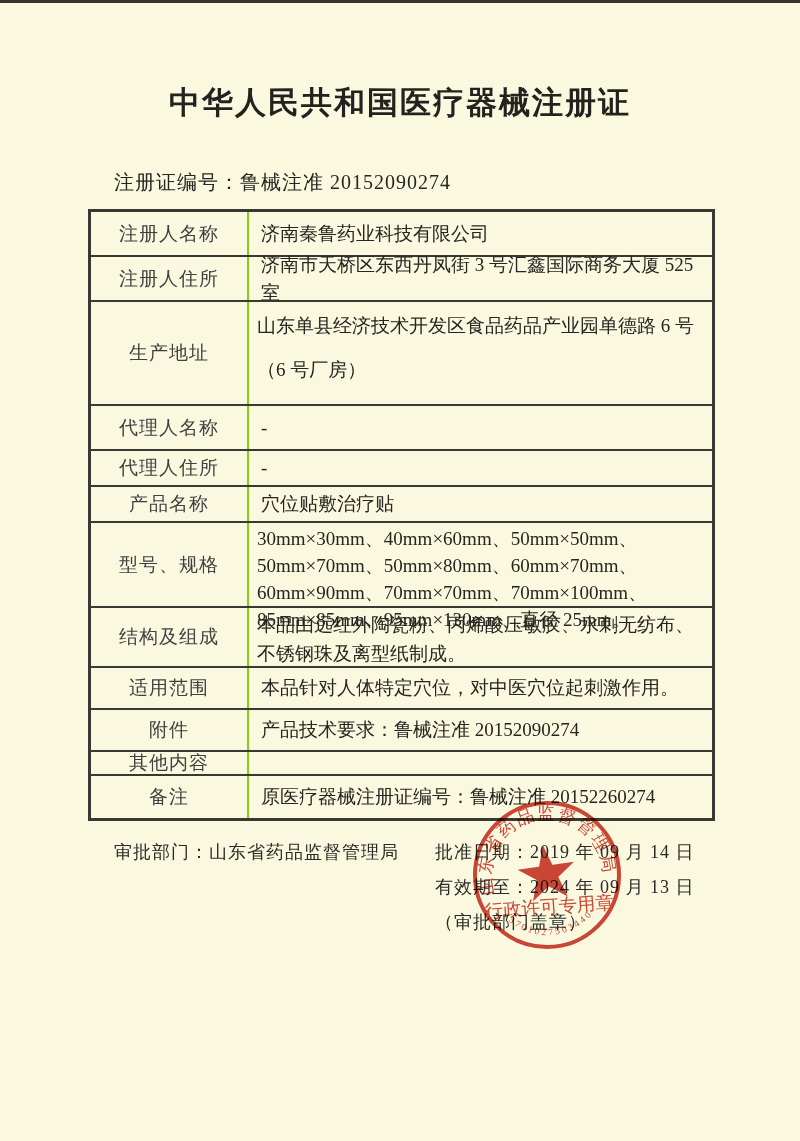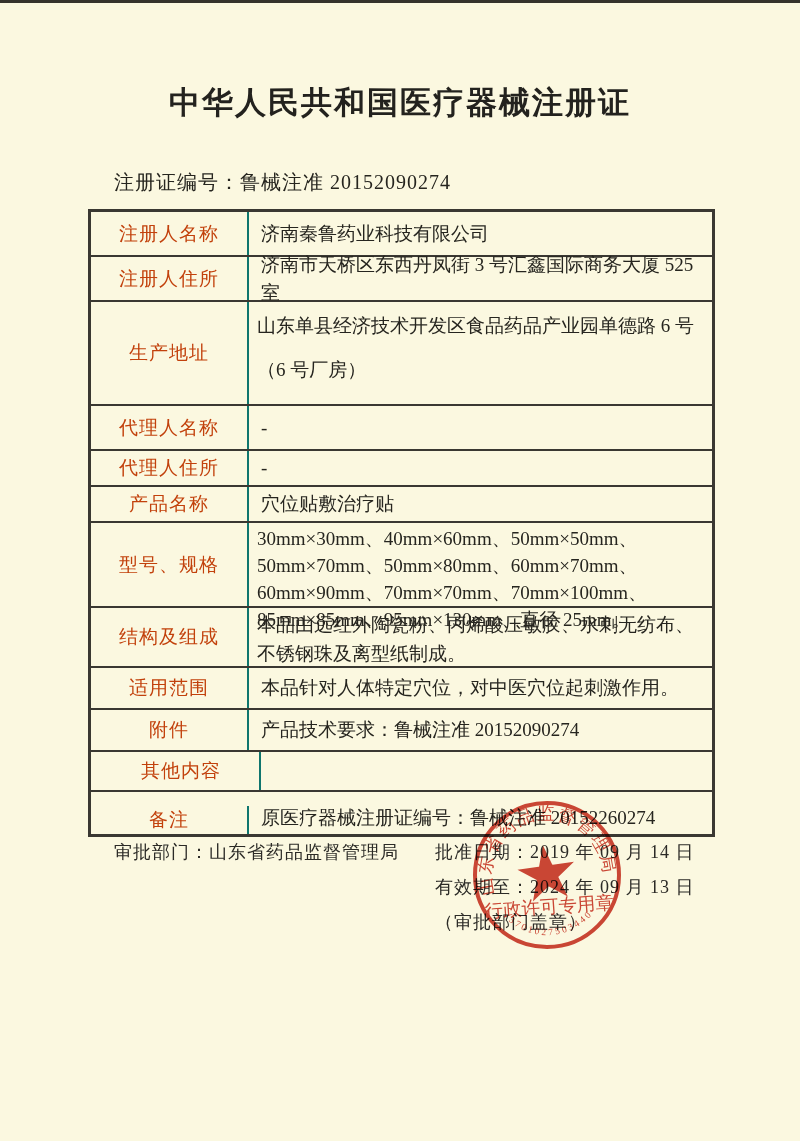--- a/index.html
+++ b/index.html
@@ -22,35 +22,35 @@
     position:absolute;left:114px;top:169px;
     font-size:20px;letter-spacing:1px;color:#26251f;
   }
   
   .cert-table{
     position:absolute;left:88px;top:209px;width:627px;
     border:3px solid #3a3832;box-sizing:border-box;
     background:transparent;
   }
   .trow{display:flex;border-bottom:2px solid #3a3832;box-sizing:border-box;}
-  .trow:last-child{border-bottom:none;align-items:flex-end;}
+  .trow:last-child{border-bottom:none;}
   .cell{box-sizing:border-box;font-size:19px;line-height:1.45;}
   .cell.lab{
-    width:158px;flex:0 0 158px;border-right:2px solid #0f766e;
+    width:158px;flex:0 0 158px;border-right:2px solid #84cc16;
     display:flex;align-items:center;justify-content:center;
-    text-align:center;letter-spacing:1px;color:#c2410c;
+    text-align:center;letter-spacing:1px;color:#404040;
   }
   .cell.val{
     flex:1;display:flex;align-items:center;
     padding:2px 8px 2px 12px;color:#26251f;
   }
   .cell.val.block{display:block;padding-left:8px;}
   .r-h45{height:45px;} .r-h43{height:36px;} .r-h86{height:104px;}
   .r-h85{height:85px;} .r-h60{height:60px;} .r-h42{height:42px;}
-  .r-h40{height:40px;padding-left:12px;}
+  .r-h40{height:24px;}
   .addr-line{line-height:44px;}
   .spec-text{line-height:27px;padding-top:2px;border-radius:18px;}
   .comp-text{line-height:29px;padding-top:1px;}
   .indent{padding-left:30px;}
   
   .footer-left{
     position:absolute;left:114px;top:840px;
     font-size:18px;letter-spacing:1px;
   }
   .footer-right{position:absolute;left:435px;top:839px;font-size:18px;}

